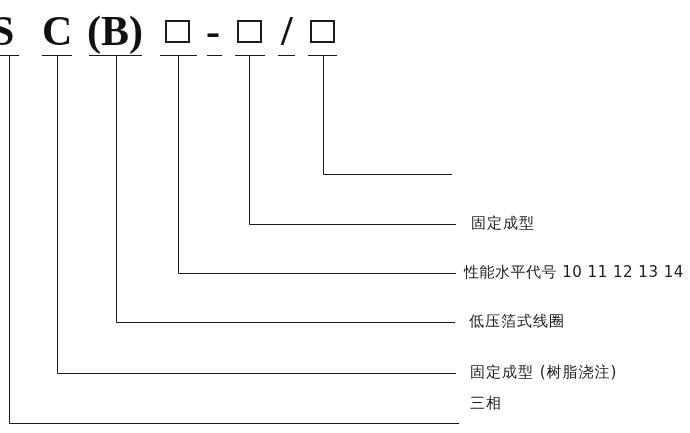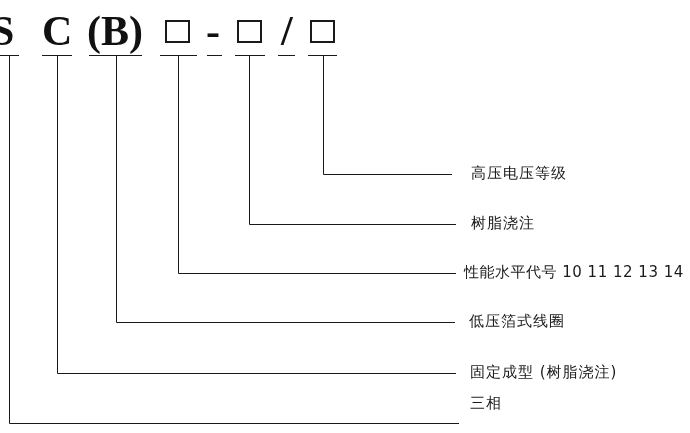--- a/index.html
+++ b/index.html
@@ -85,20 +85,19 @@
   <div class="codebox" style="left:165px"></div>
 
   <span class="glyph" style="left:206px">-</span>
 
   <div class="codebox" style="left:237px"></div>
 
   <span class="glyph" style="left:281px">/</span>
 
   <div class="codebox" style="left:310px"></div>
 
-  <div class="lbl" style="left:471px; top:166px">高压电压等级</div>
-  <div class="lbl" style="left:471px; top:216px">树脂浇注</div>
+  <div class="lbl" style="left:471px; top:216px">固定成型</div>
   <div class="lbl with-nums" style="left:464px; top:265px">性能水平代号 10 11 12 13 14 18</div>
   <div class="lbl" style="left:469px; top:314px">低压箔式线圈</div>
   <div class="lbl" style="left:470px; top:365px">固定成型 (树脂浇注)</div>
   <div class="lbl" style="left:470px; top:396px">三相</div>
 
 </div>
 
 </body></html>

